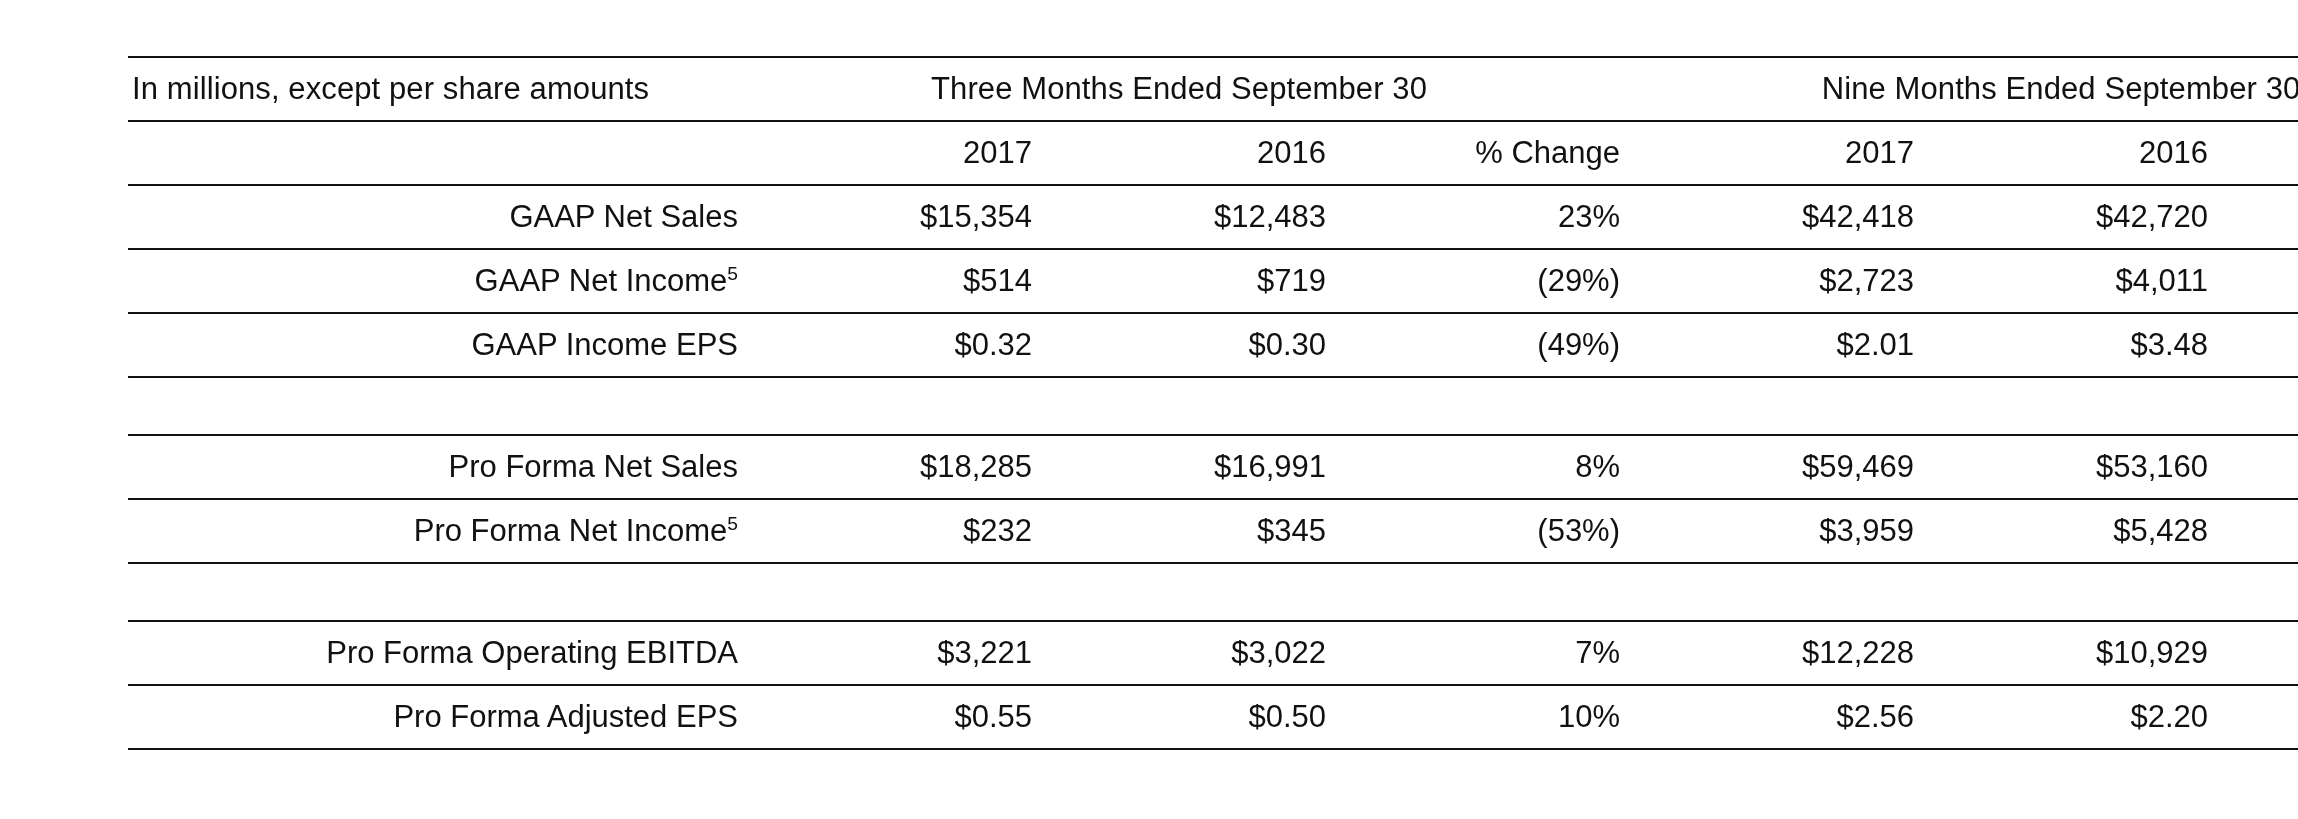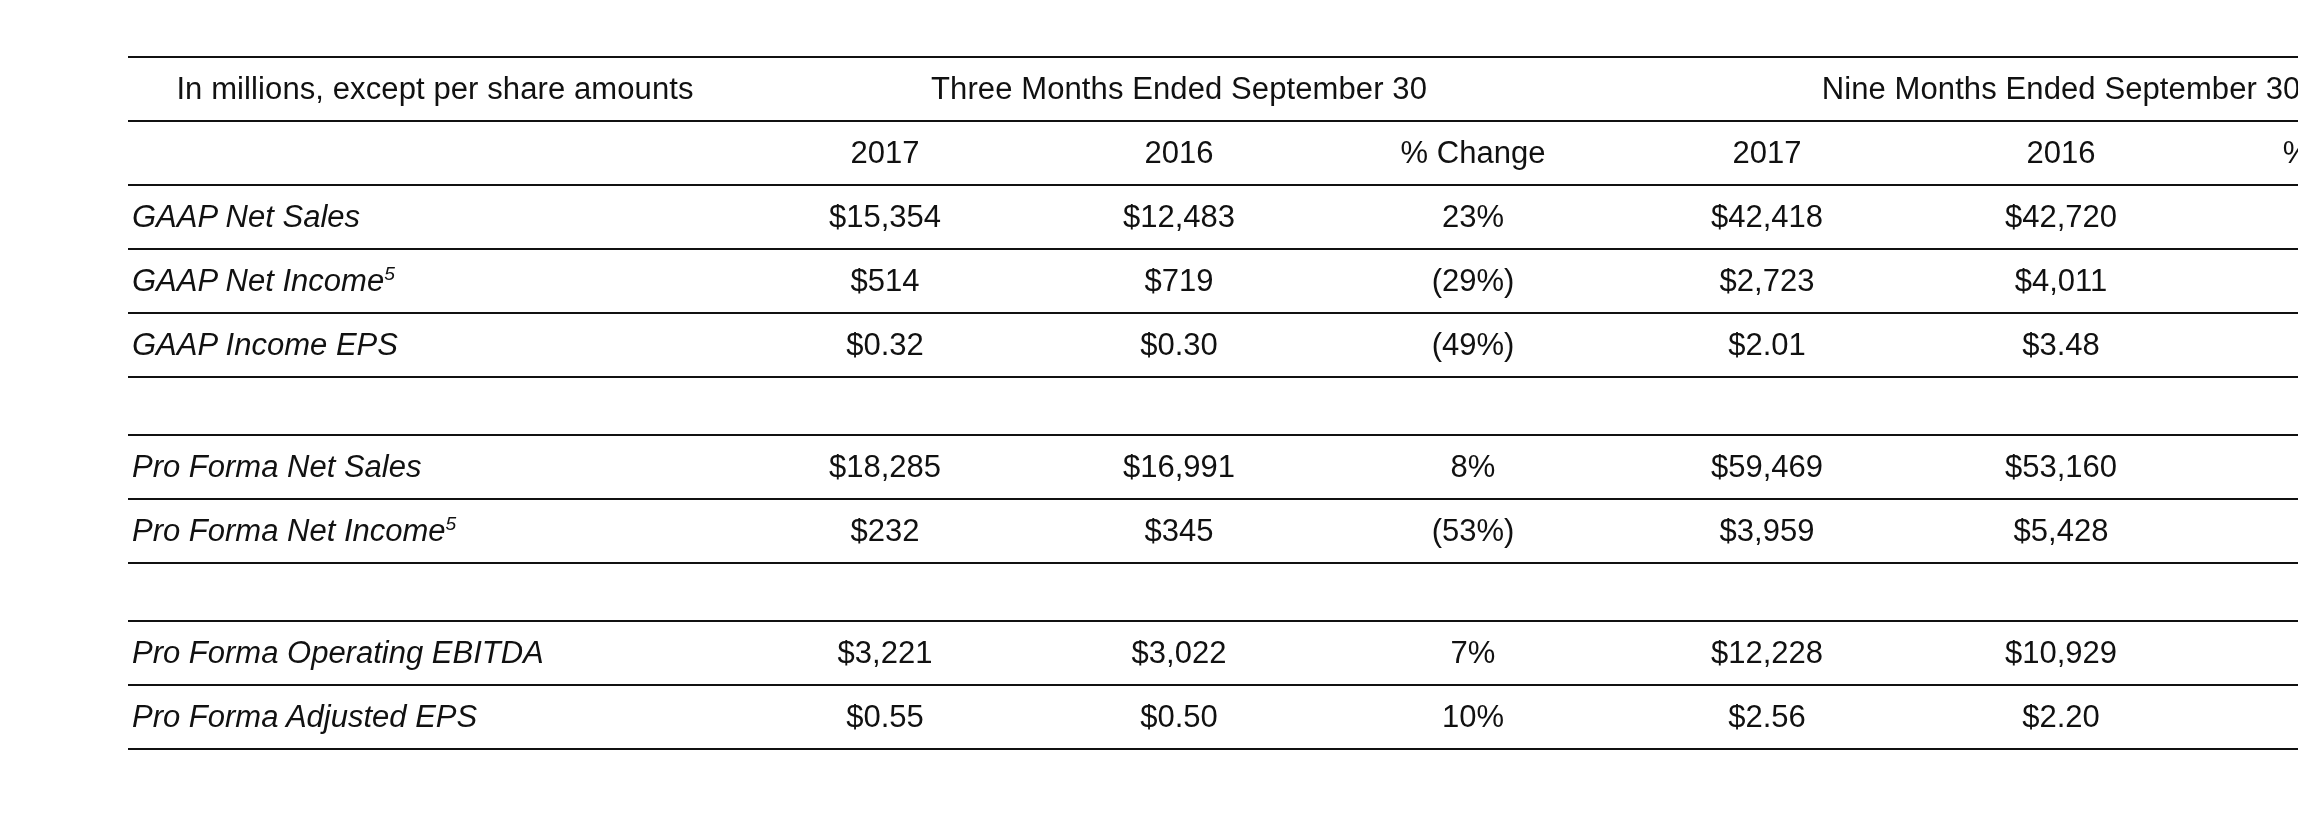--- a/index.html
+++ b/index.html
@@ -41,46 +41,45 @@
     padding: 0;
     vertical-align: middle;
   }
   .hdr-row td {
     height: 62px;
     font-size: 31px;
     font-weight: 400;
     letter-spacing: 0.1px;
   }
   .hdr-label {
-    text-align: center;
+    text-align: left;
     padding-left: 4px;
     white-space: nowrap;
   }
   .hdr-span {
     text-align: center;
     white-space: nowrap;
     margin-top: 20px;
   }
   .sub-row td {
     height: 62px;
-    text-align: center;
+    text-align: right;
     font-size: 31px;
   }
   .data-row td {
     height: 62px;
     font-size: 31px;
   }
   .data-row td.lbl {
-    text-align: left;
+    text-align: right;
     padding-left: 4px;
     white-space: nowrap;
-    font-style: italic;
   }
   .data-row td.val {
-    text-align: center;
+    text-align: right;
     white-space: nowrap;
   }
   .spacer-row td {
     height: 56px;
     border: none;
   }
   sup {
     font-size: 0.62em;
     vertical-align: super;
     line-height: 0;

